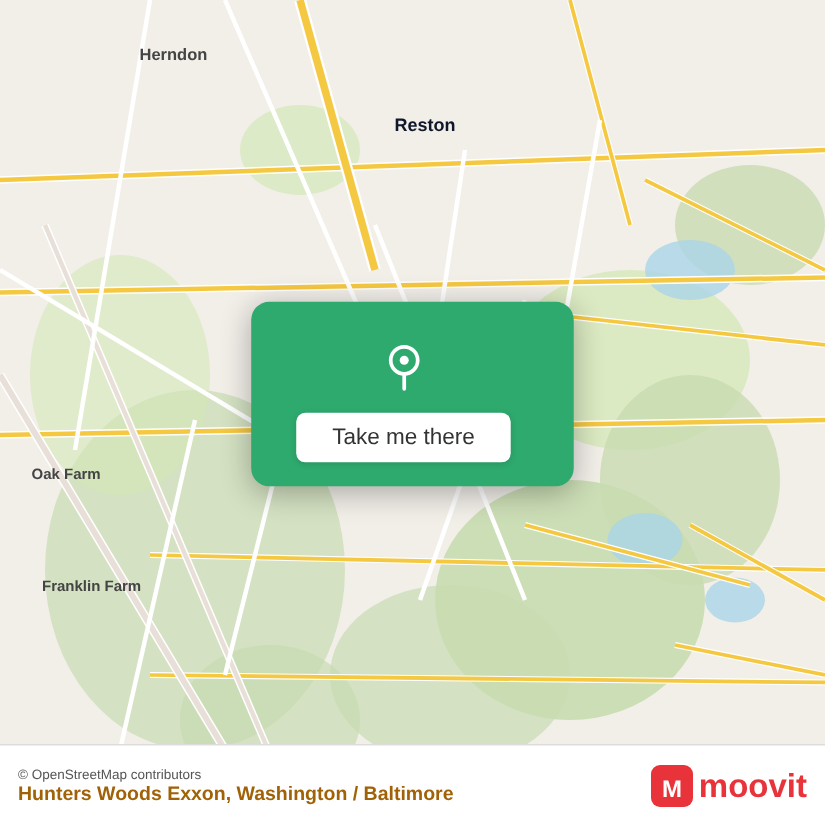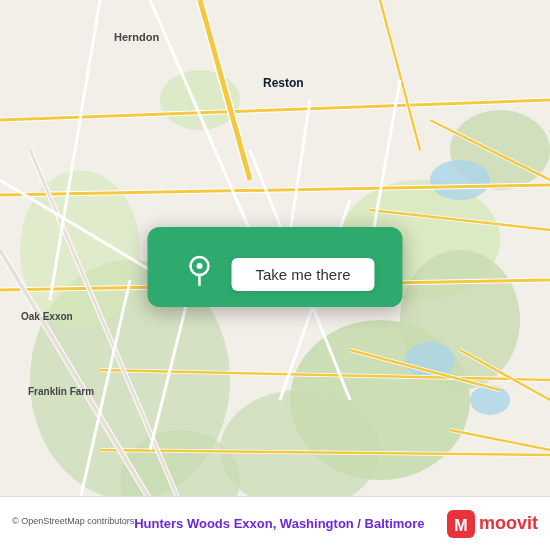--- a/index.html
+++ b/index.html
@@ -40,23 +40,24 @@
     }
 
     
     #popup-card {
       position: absolute;
       left: 50%;
       top: 50%;
       transform: translate(-50%, -60%);
       background: #2eaa6e;
       border-radius: 12px;
-      padding: 20px 28px 16px 30px;
-      display: flex;
-      align-items: flex-end;
+      padding: 20px 42px 16px 30px;
+      display: flex;
+      flex-direction: column;
+      align-items: center;
       gap: 10px;
       box-shadow: 0 4px 20px rgba(0,0,0,0.3);
       z-index: 10;
       min-width: 180px;
     }
 
     .pin-icon {
       width: 44px;
       height: 44px;
     }
@@ -85,48 +86,48 @@
       display: flex;
       align-items: center;
       justify-content: space-between;
       padding: 0 12px;
       border-top: 1px solid #ddd;
       z-index: 20;
     }
 
     .bottom-left {
       display: flex;
-      flex-direction: row;
+      flex-direction: column;
       gap: 0px;
     }
 
     .osm-credit {
       font-size: 9px;
       color: #555;
     }
 
     .location-name {
       font-size: 13px;
       font-weight: bold;
-      color: #6d28d9;
+      color: #a16207;
     }
 
     .moovit-logo {
       display: flex;
       align-items: center;
       gap: 4px;
     }
 
     .moovit-icon {
       width: 28px;
       height: 28px;
     }
 
     .moovit-text {
-      font-size: 18px;
+      font-size: 22px;
       font-weight: bold;
       color: #e8333a;
     }
 
     
     #map-svg {
       position: absolute;
       inset: 0;
       width: 100%;
       height: 100%;
@@ -201,23 +202,23 @@
     <line x1="150" y1="0" x2="280" y2="300" stroke="#ffffff" stroke-width="3"></line>
     <line x1="0" y1="180" x2="200" y2="300" stroke="#ffffff" stroke-width="3"></line>
     <line x1="250" y1="150" x2="350" y2="400" stroke="#ffffff" stroke-width="3"></line>
     <line x1="310" y1="100" x2="280" y2="300" stroke="#ffffff" stroke-width="3"></line>
     <line x1="400" y1="80" x2="370" y2="250" stroke="#ffffff" stroke-width="3"></line>
     <line x1="350" y1="200" x2="280" y2="400" stroke="#ffffff" stroke-width="3"></line>
     <line x1="200" y1="250" x2="150" y2="450" stroke="#ffffff" stroke-width="3"></line>
     <line x1="130" y1="280" x2="80" y2="500" stroke="#ffffff" stroke-width="3"></line>
   </svg>
 
-  <div class="road-label" style="top: 30px; left: 90px; font-size: 11px; font-weight: bold; color: #444; background: transparent; margin-left: 21px;">Herndon</div>
+  <div class="road-label" style="top: 30px; left: 90px; font-size: 11px; font-weight: bold; color: #444; background: transparent;">Herndon</div>
   <div class="road-label" style="top: 75px; left: 260px; font-size: 12px; font-weight: bold; color: #0f172a; background: transparent;">Reston</div>
-  <div class="road-label" style="top: 310px; left: 18px; font-size: 10px; font-weight: bold; color: #444; background: transparent;">Oak Exxon</div>
+  <div class="road-label" style="top: 310px; left: 18px; font-size: 10px; font-weight: bold; color: #444; background: transparent;">Oak Farm</div>
   <div class="road-label" style="top: 385px; left: 25px; font-size: 10px; font-weight: bold; color: #444; background: transparent; ">Franklin Farm</div>
 
   <div class="road-label-yellow" style="top: 22px; left: 260px;">VA 286</div>
   <div class="road-label-yellow" style="top: 18px; left: 400px;">SR 606</div>
   <div class="road-label-yellow" style="top: 115px; left: 458px;">SR 828</div>
   <div class="road-label-yellow" style="top: 198px; left: 420px;">SR 5320</div>
   <div class="road-label-yellow" style="top: 192px; left: 8px;">SR 665</div>
   <div class="road-label-yellow" style="top: 278px; left: 220px;">SR 665</div>
   <div class="road-label-yellow" style="top: 358px; left: 155px;">SR 665</div>
   <div class="road-label-yellow" style="top: 362px; left: 360px;">SR 673</div>

